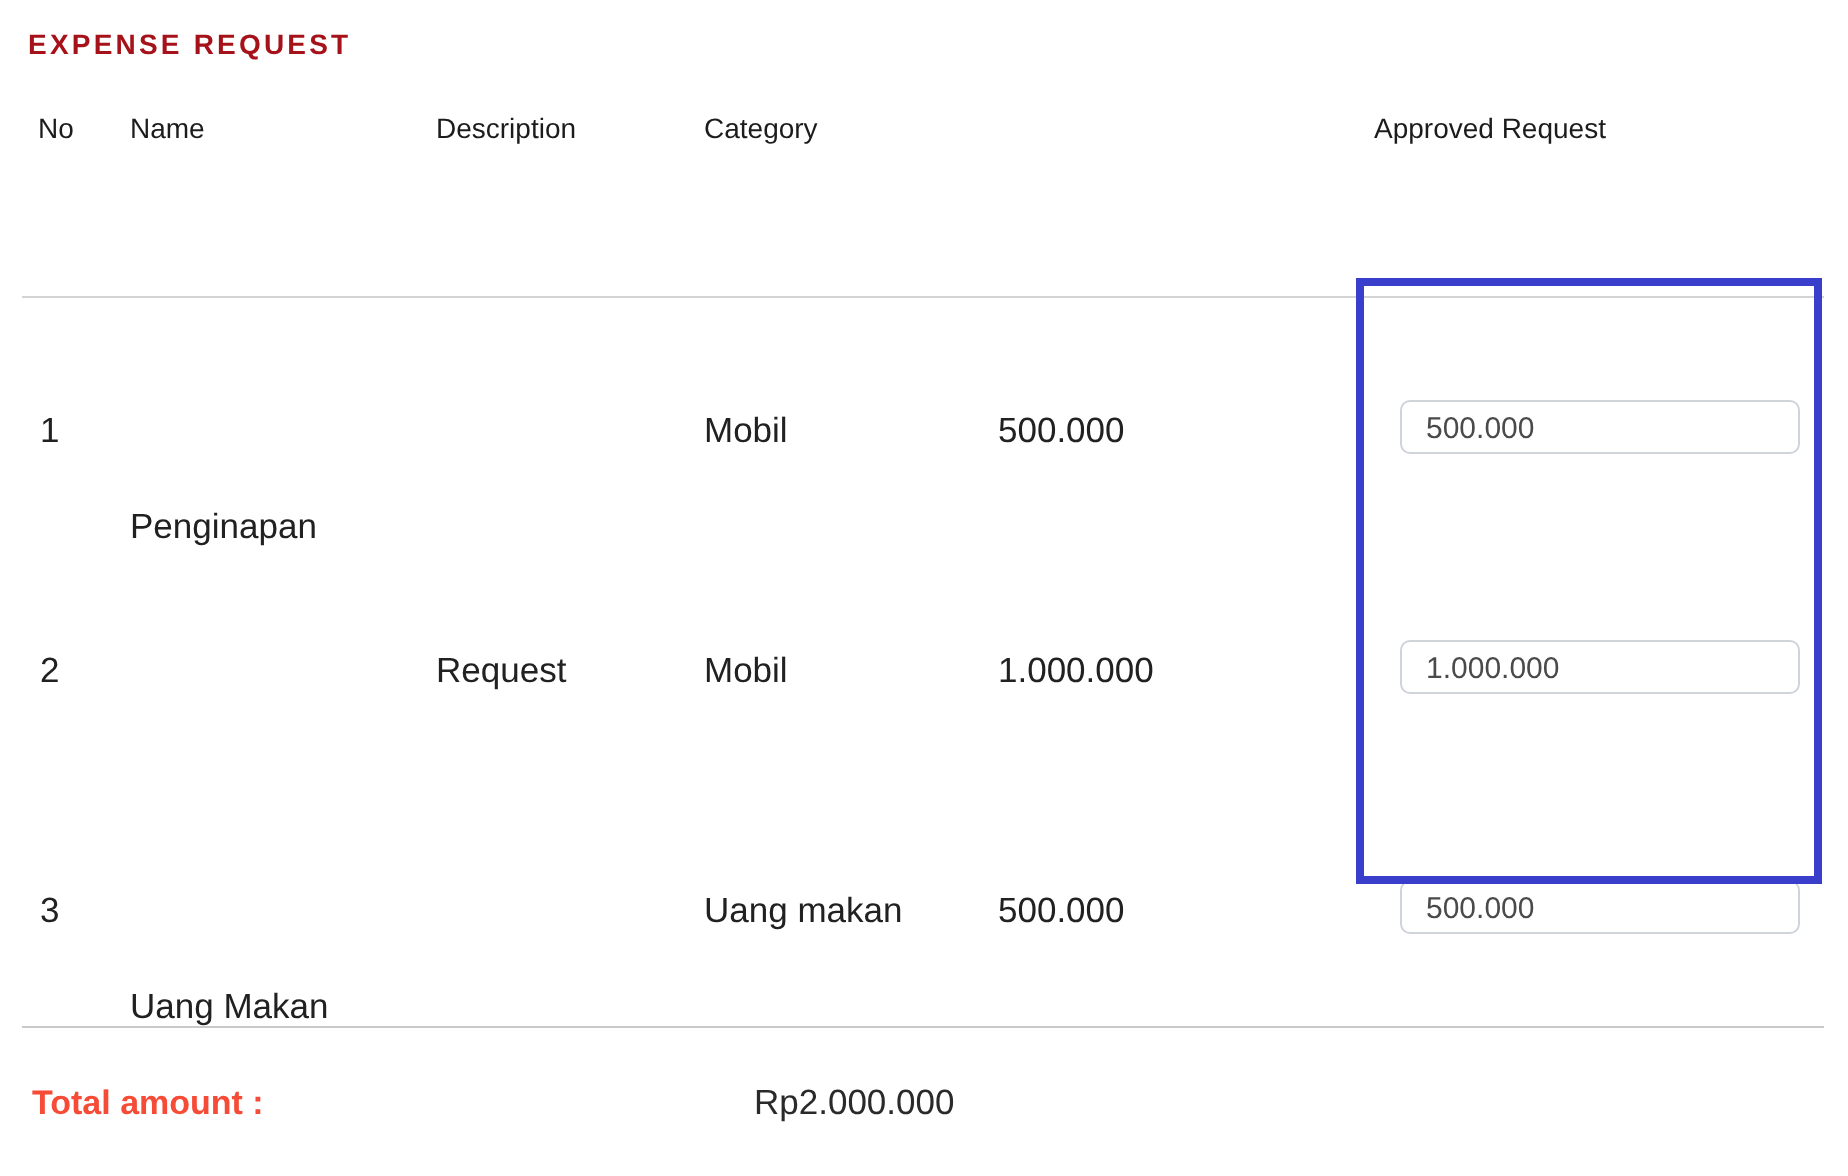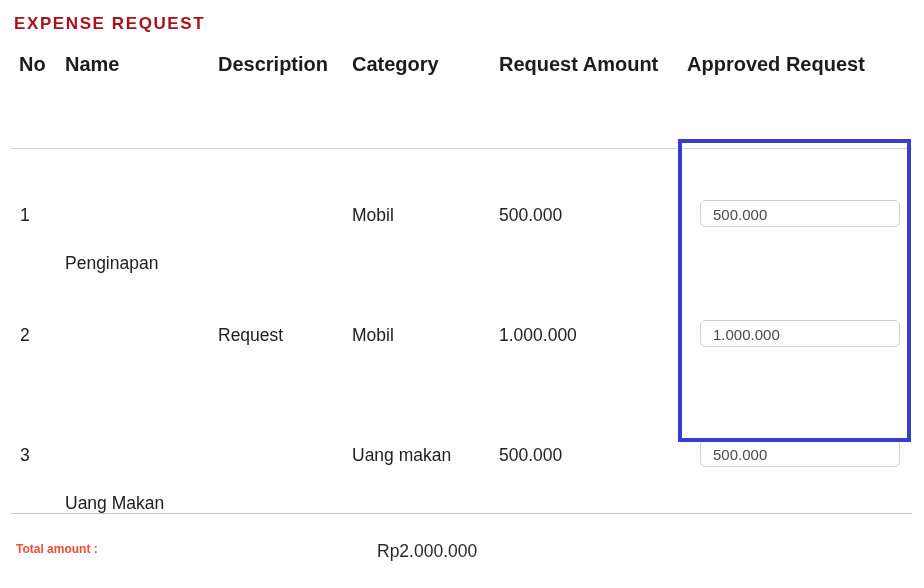--- a/index.html
+++ b/index.html
@@ -21,21 +21,21 @@
     width: 924px;
     height: 588px;
     box-sizing: border-box;
   }
 
   
   .section-title {
     position: absolute;
     left: 14px;
     top: 14px;
-    font-size: 17px;
+    font-size: 14px;
     font-weight: bold;
     letter-spacing: 1.6px;
     color: #a6121a;
     white-space: nowrap;
   }
 
   
   .table {
     position: absolute;
     left: 0;
@@ -43,22 +43,22 @@
     width: 924px;
   }
 
   .thead {
     position: relative;
     height: 49px;
   }
   .thead .th {
     position: absolute;
     top: 0;
-    font-size: 20px;
-    font-weight: bold;
+    font-size: 14px;
+    font-weight: normal;
     color: #1c1c1c;
     white-space: nowrap;
     line-height: 28px;
   }
   .th-no         { left: 19px;  }
   .th-name       { left: 65px;  }
   .th-desc       { left: 218px; text-align: center; }
   .th-cat        { left: 352px; }
   .th-req        { left: 499px; }
   .th-app        { left: 687px; }
@@ -139,21 +139,21 @@
     left: 11px;
     top: 513px;
     width: 901px;
     height: 1px;
     background: #c9c9c9;
   }
   .total-label {
     position: absolute;
     left: 16px;
     top: 542px;
-    font-size: 12px;
+    font-size: 17px;
     font-weight: bold;
     color: #f64b36;
     white-space: nowrap;
   }
   .total-value {
     position: absolute;
     left: 377px;
     top: 541px;
     font-size: 17.5px;
     color: #2a2a2a;
@@ -167,21 +167,20 @@
 
   <div class="section-title">EXPENSE REQUEST</div>
 
   <div class="table">
 
     <div class="thead">
       <div class="th th-no">No</div>
       <div class="th th-name">Name</div>
       <div class="th th-desc">Description</div>
       <div class="th th-cat">Category</div>
-      <div class="th th-req">Request Amount</div>
       <div class="th th-app">Approved Request</div>
     </div>
 
     <div class="header-rule"></div>
 
     <div class="tbody">
 
       <div class="row">
         <div class="td td-no">1</div>
         <div class="td td-name">Penginapan</div>

